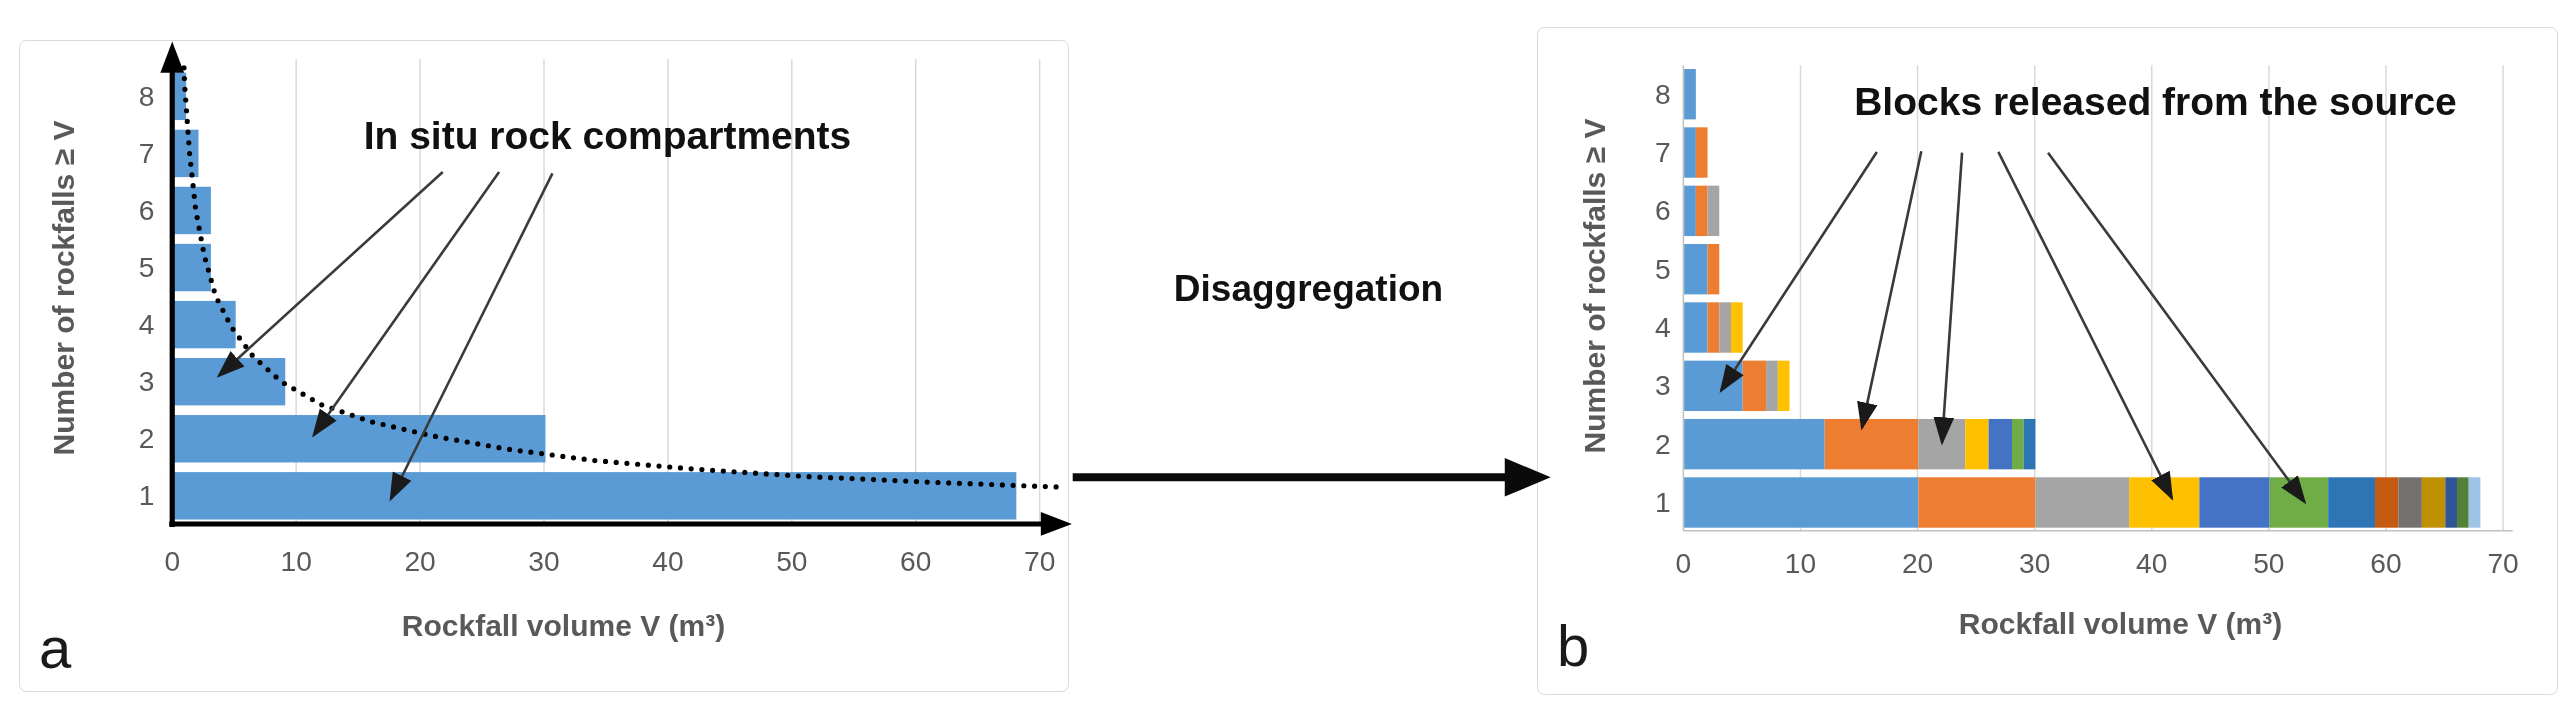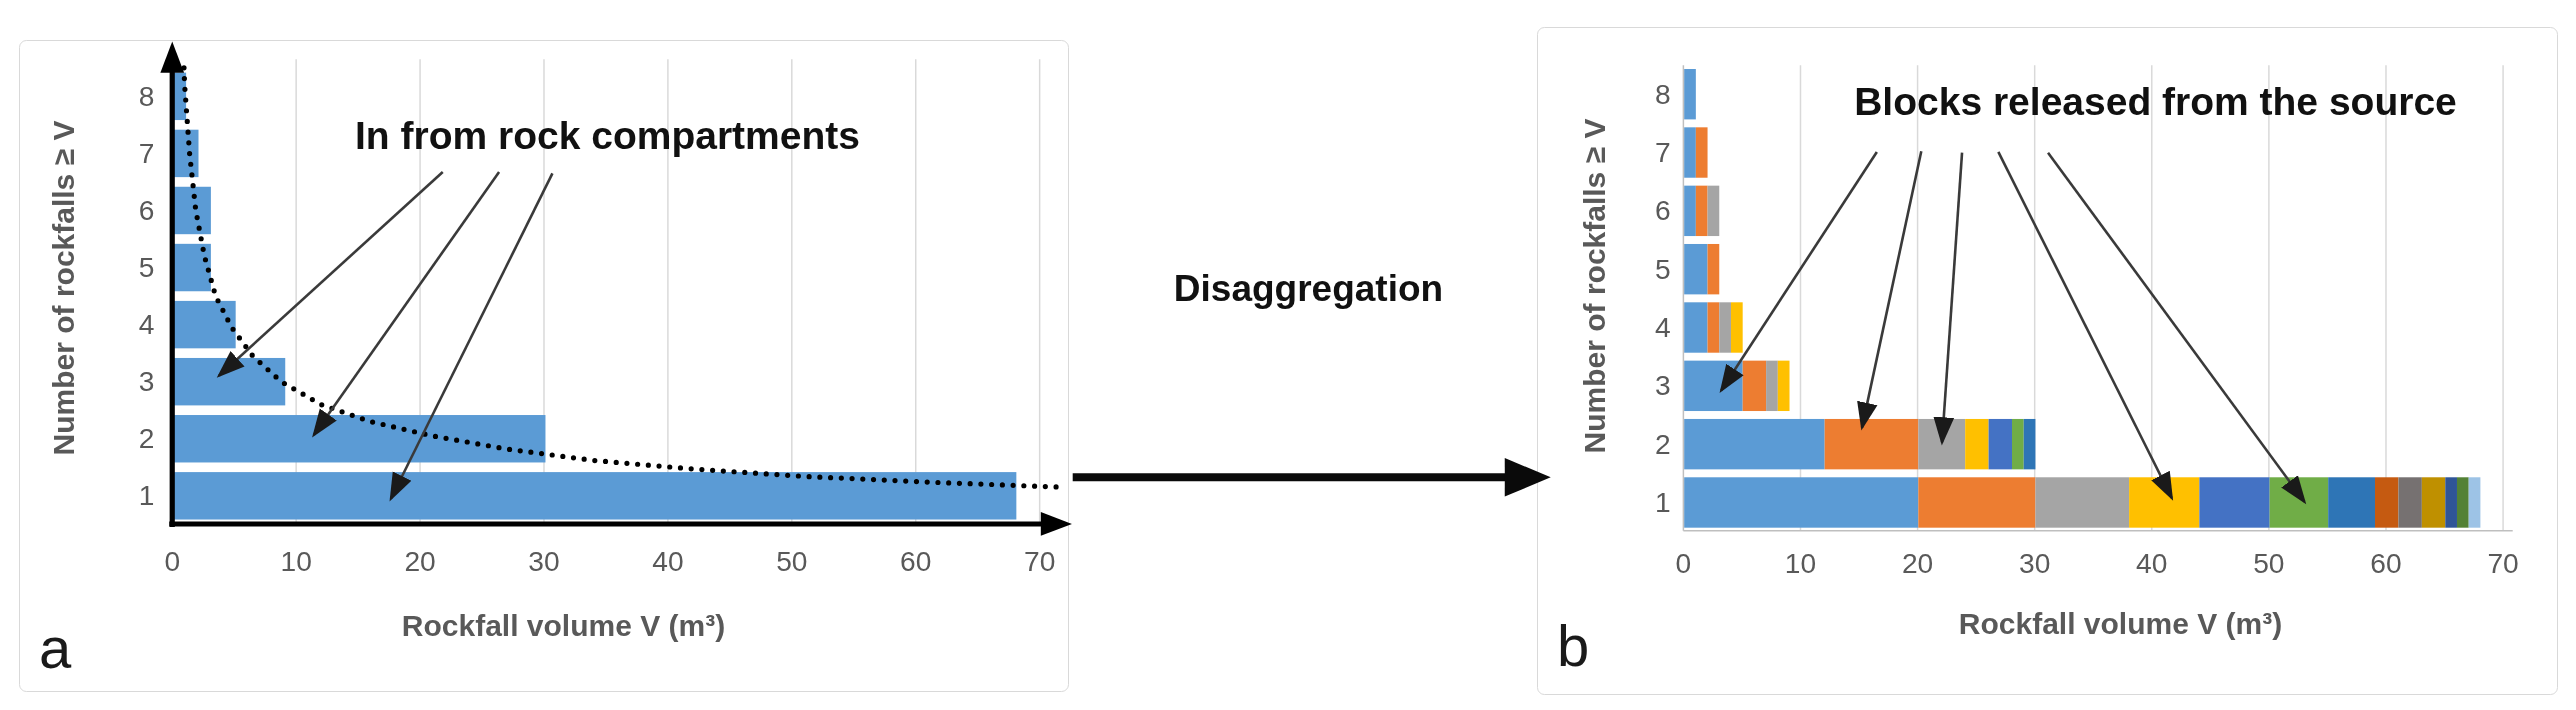--- a/index.html
+++ b/index.html
@@ -143,21 +143,21 @@
         <text x="2254" y="612.3" text-anchor="end" class="ylab">2</text>
         <text x="2254" y="533.6" text-anchor="end" class="ylab">3</text>
         <text x="2254" y="454.9" text-anchor="end" class="ylab">4</text>
         <text x="2254" y="376.2" text-anchor="end" class="ylab">5</text>
         <text x="2254" y="297.5" text-anchor="end" class="ylab">6</text>
         <text x="2254" y="218.79999999999995" text-anchor="end" class="ylab">7</text>
         <text x="2254" y="140.10000000000002" text-anchor="end" class="ylab">8</text>
       </g>
   </svg>
 
-  <div class="overlay annot" style="left:311px;top:114px;width:593px;font-size:39px;">In from rock compartments</div>
+  <div class="overlay annot" style="left:311px;top:114px;width:593px;font-size:39px;">In situ rock compartments</div>
   <div class="overlay axis-title" style="left:341px;top:609px;width:445px;">Rockfall volume V (m³)</div>
   <div class="overlay axis-title vert" style="left:-166px;top:271px;width:460px;">Number of rockfalls ≥ V</div>
   <div class="overlay corner" style="left:39px;top:614px;">a</div>
 
   <div class="overlay annot" style="left:1086px;top:268px;width:445px;font-size:37px;">Disaggregation</div>
 
   <div class="overlay annot" style="left:1785px;top:80px;width:741px;font-size:39px;">Blocks released from the source</div>
   <div class="overlay axis-title" style="left:1898px;top:607px;width:445px;">Rockfall volume V (m³)</div>
   <div class="overlay axis-title vert" style="left:1365px;top:269px;width:460px;">Number of rockfalls ≥ V</div>
   <div class="overlay corner" style="left:1557px;top:612px;">b</div>

